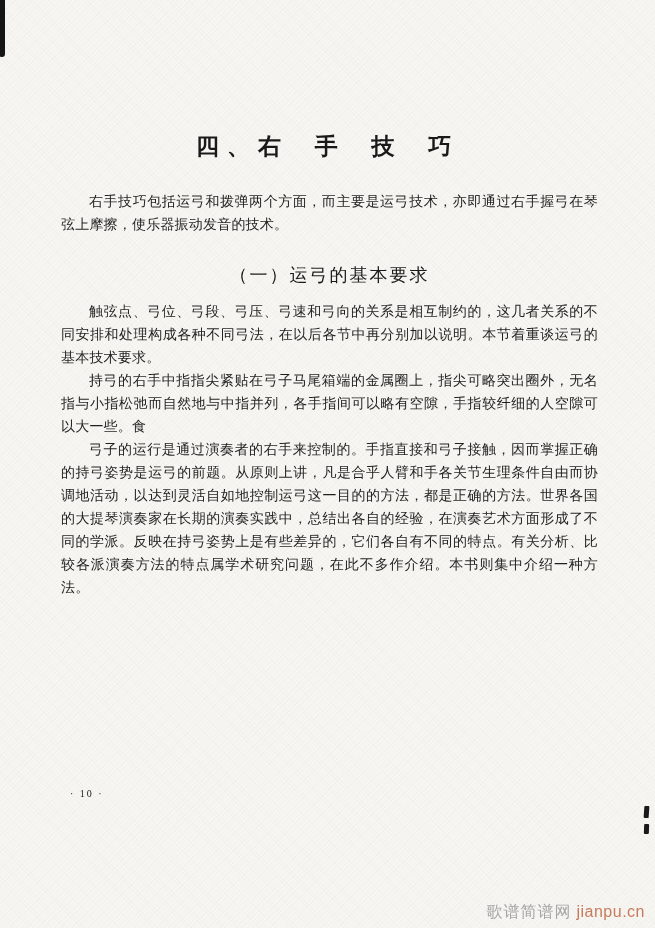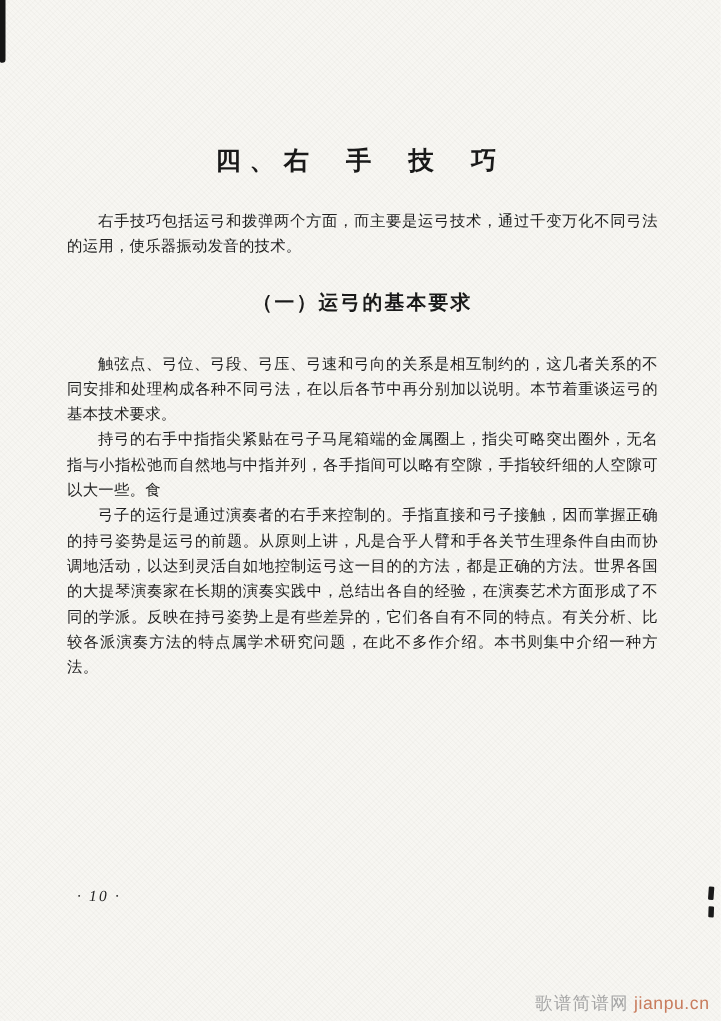--- a/index.html
+++ b/index.html
@@ -64,36 +64,35 @@
     font-size: 14px;
     line-height: 23px;
     text-align: justify;
     letter-spacing: 0.2px;
   }
   .content p {
     margin: 0;
     text-indent: 2em;
   }
   .content h2 {
-    margin: 26px 0 32px 0;
+    margin: 26px 0 12px 0;
     text-align: center;
     text-indent: 0;
     font-size: 18px;
     line-height: 26px;
-    font-weight: 700;
+    font-weight: 400;
     letter-spacing: 2px;
     color: #1a1a1a;
   }
 
   .pagenum {
     position: absolute;
     left: 70px;
-    top: 808px;
-    font-size: 14px;
-    font-style: italic;
+    top: 788px;
+    font-size: 10px;
     letter-spacing: 2px;
     color: #222;
   }
 
   .watermark {
     position: absolute;
     right: 10px;
     bottom: 5px;
     font-size: 16px;
     font-family: "Liberation Sans", sans-serif;
@@ -109,21 +108,21 @@
 </head>
 <body>
 
 <div class="page">
 
   <div class="edge-strip"></div>
 
   <h1 class="title">四、右 手 技 巧</h1>
 
   <div class="content">
-    <p>右手技巧包括运弓和拨弹两个方面，而主要是运弓技术，通过千变万化不同弓法的运用，使乐器振动发音的技术。</p>
+    <p>右手技巧包括运弓和拨弹两个方面，而主要是运弓技术，亦即通过右手握弓在琴弦上摩擦，使乐器振动发音的技术。</p>
     <h2>（一）运弓的基本要求</h2>
     <p>触弦点、弓位、弓段、弓压、弓速和弓向的关系是相互制约的，这几者关系的不同安排和处理构成各种不同弓法，在以后各节中再分别加以说明。本节着重谈运弓的基本技术要求。</p>
     <p>持弓的右手中指指尖紧贴在弓子马尾箱端的金属圈上，指尖可略突出圈外，无名指与小指松弛而自然地与中指并列，各手指间可以略有空隙，手指较纤细的人空隙可以大一些。食</p>
     <p>弓子的运行是通过演奏者的右手来控制的。手指直接和弓子接触，因而掌握正确的持弓姿势是运弓的前题。从原则上讲，凡是合乎人臂和手各关节生理条件自由而协调地活动，以达到灵活自如地控制运弓这一目的的方法，都是正确的方法。世界各国的大提琴演奏家在长期的演奏实践中，总结出各自的经验，在演奏艺术方面形成了不同的学派。反映在持弓姿势上是有些差异的，它们各自有不同的特点。有关分析、比较各派演奏方法的特点属学术研究问题，在此不多作介绍。本书则集中介绍一种方法。</p>
   </div>
 
   <div class="pagenum">· 10 ·</div>
 
   <div class="ink-mark mark1"></div>
   <div class="ink-mark mark2"></div>

